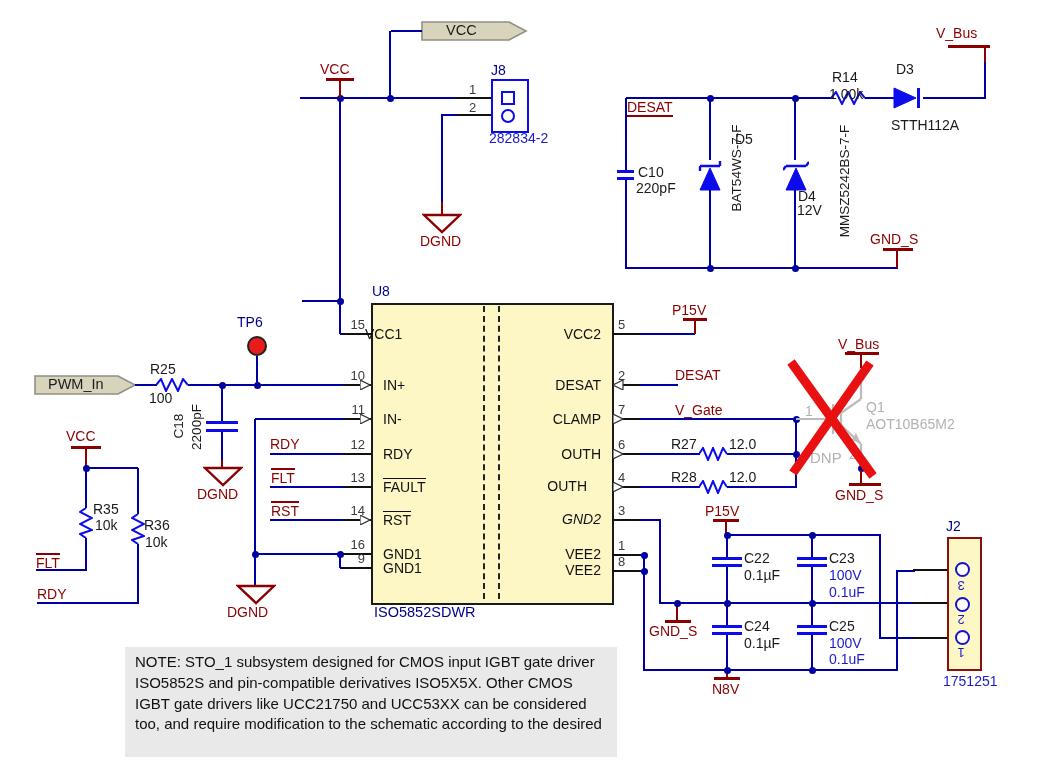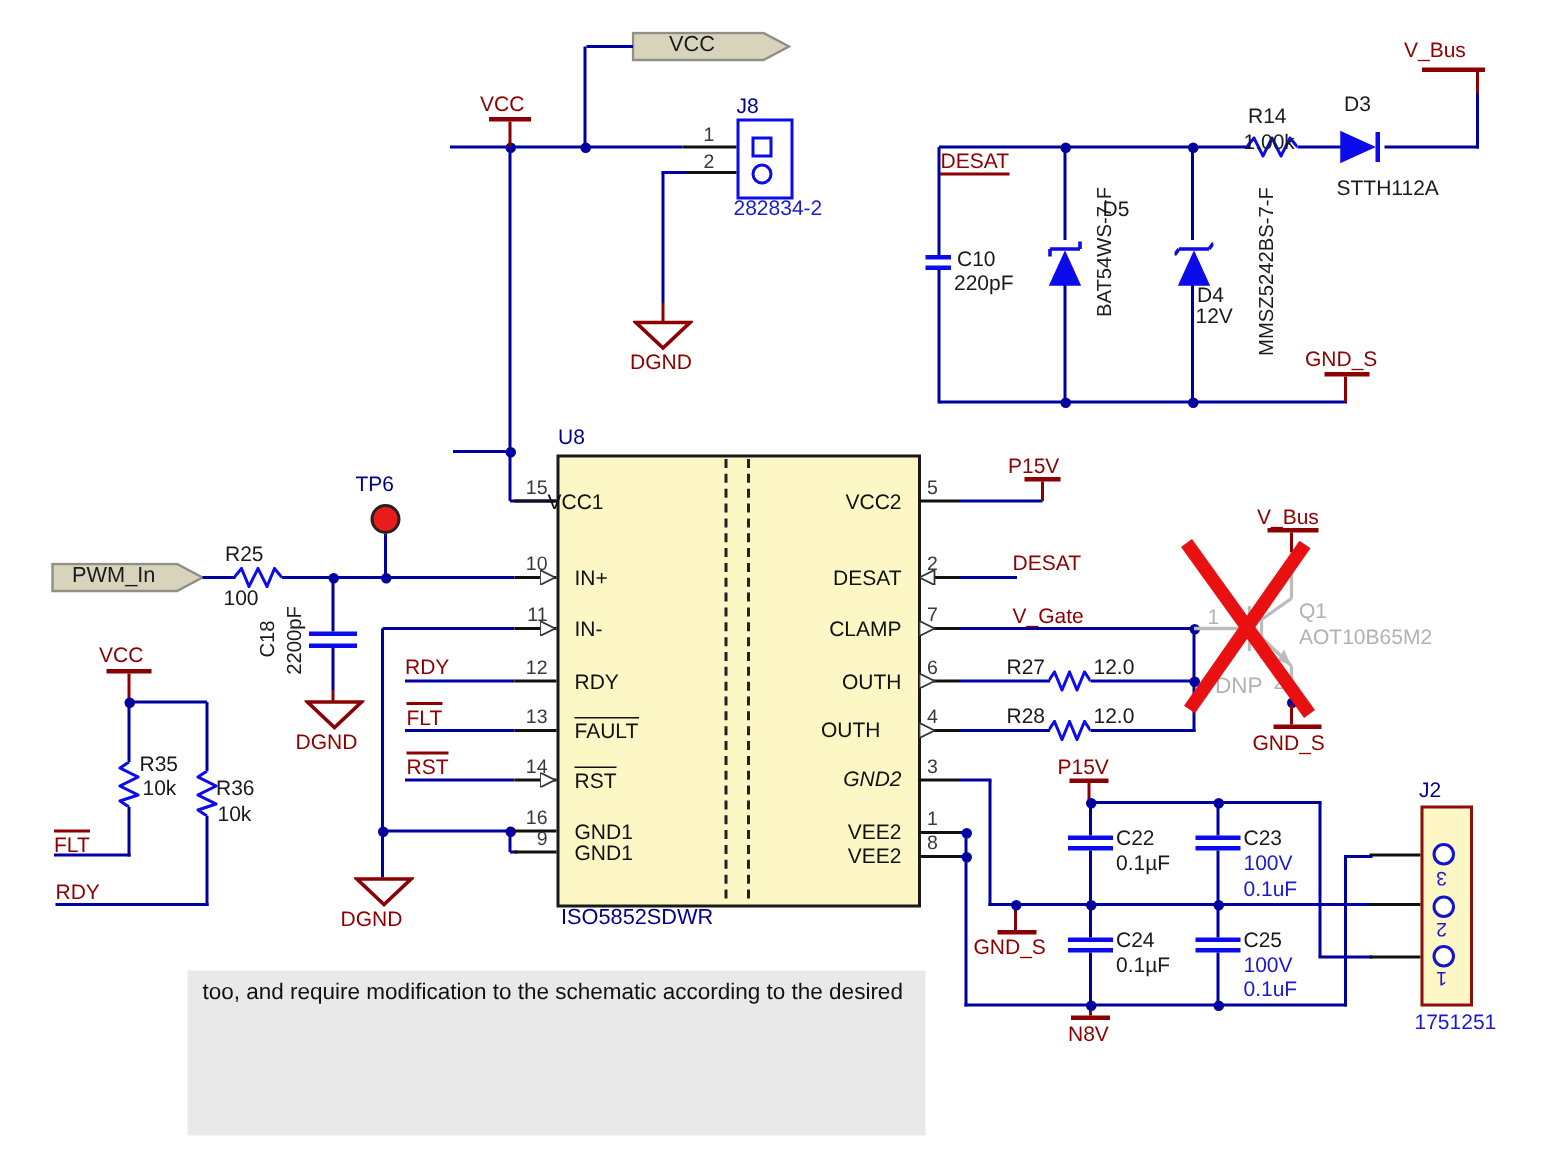--- a/index.html
+++ b/index.html
@@ -415,16 +415,19 @@
   <div class="t navy" style="left:946px;top:519px;">J2</div>
   <div class="jpin" style="left:955px;top:562px;"></div>
   <div class="jpin" style="left:955px;top:597px;"></div>
   <div class="jpin" style="left:955px;top:630px;"></div>
   <div class="rot180" style="left:953px;top:578px;">3</div>
   <div class="rot180" style="left:953px;top:612px;">2</div>
   <div class="rot180" style="left:953px;top:645px;">1</div>
   <div class="t blue" style="left:943px;top:674px;">1751251</div>
 
   <div class="note">
+    <div>NOTE: STO_1 subsystem designed for CMOS input IGBT gate driver</div>
+    <div>ISO5852S and pin-compatible derivatives ISO5X5X. Other CMOS</div>
+    <div>IGBT gate drivers like UCC21750 and UCC53XX can be considered</div>
     <div>too, and require modification to the schematic according to the desired</div>
   </div>
 
 </div>
 
 </body></html>

